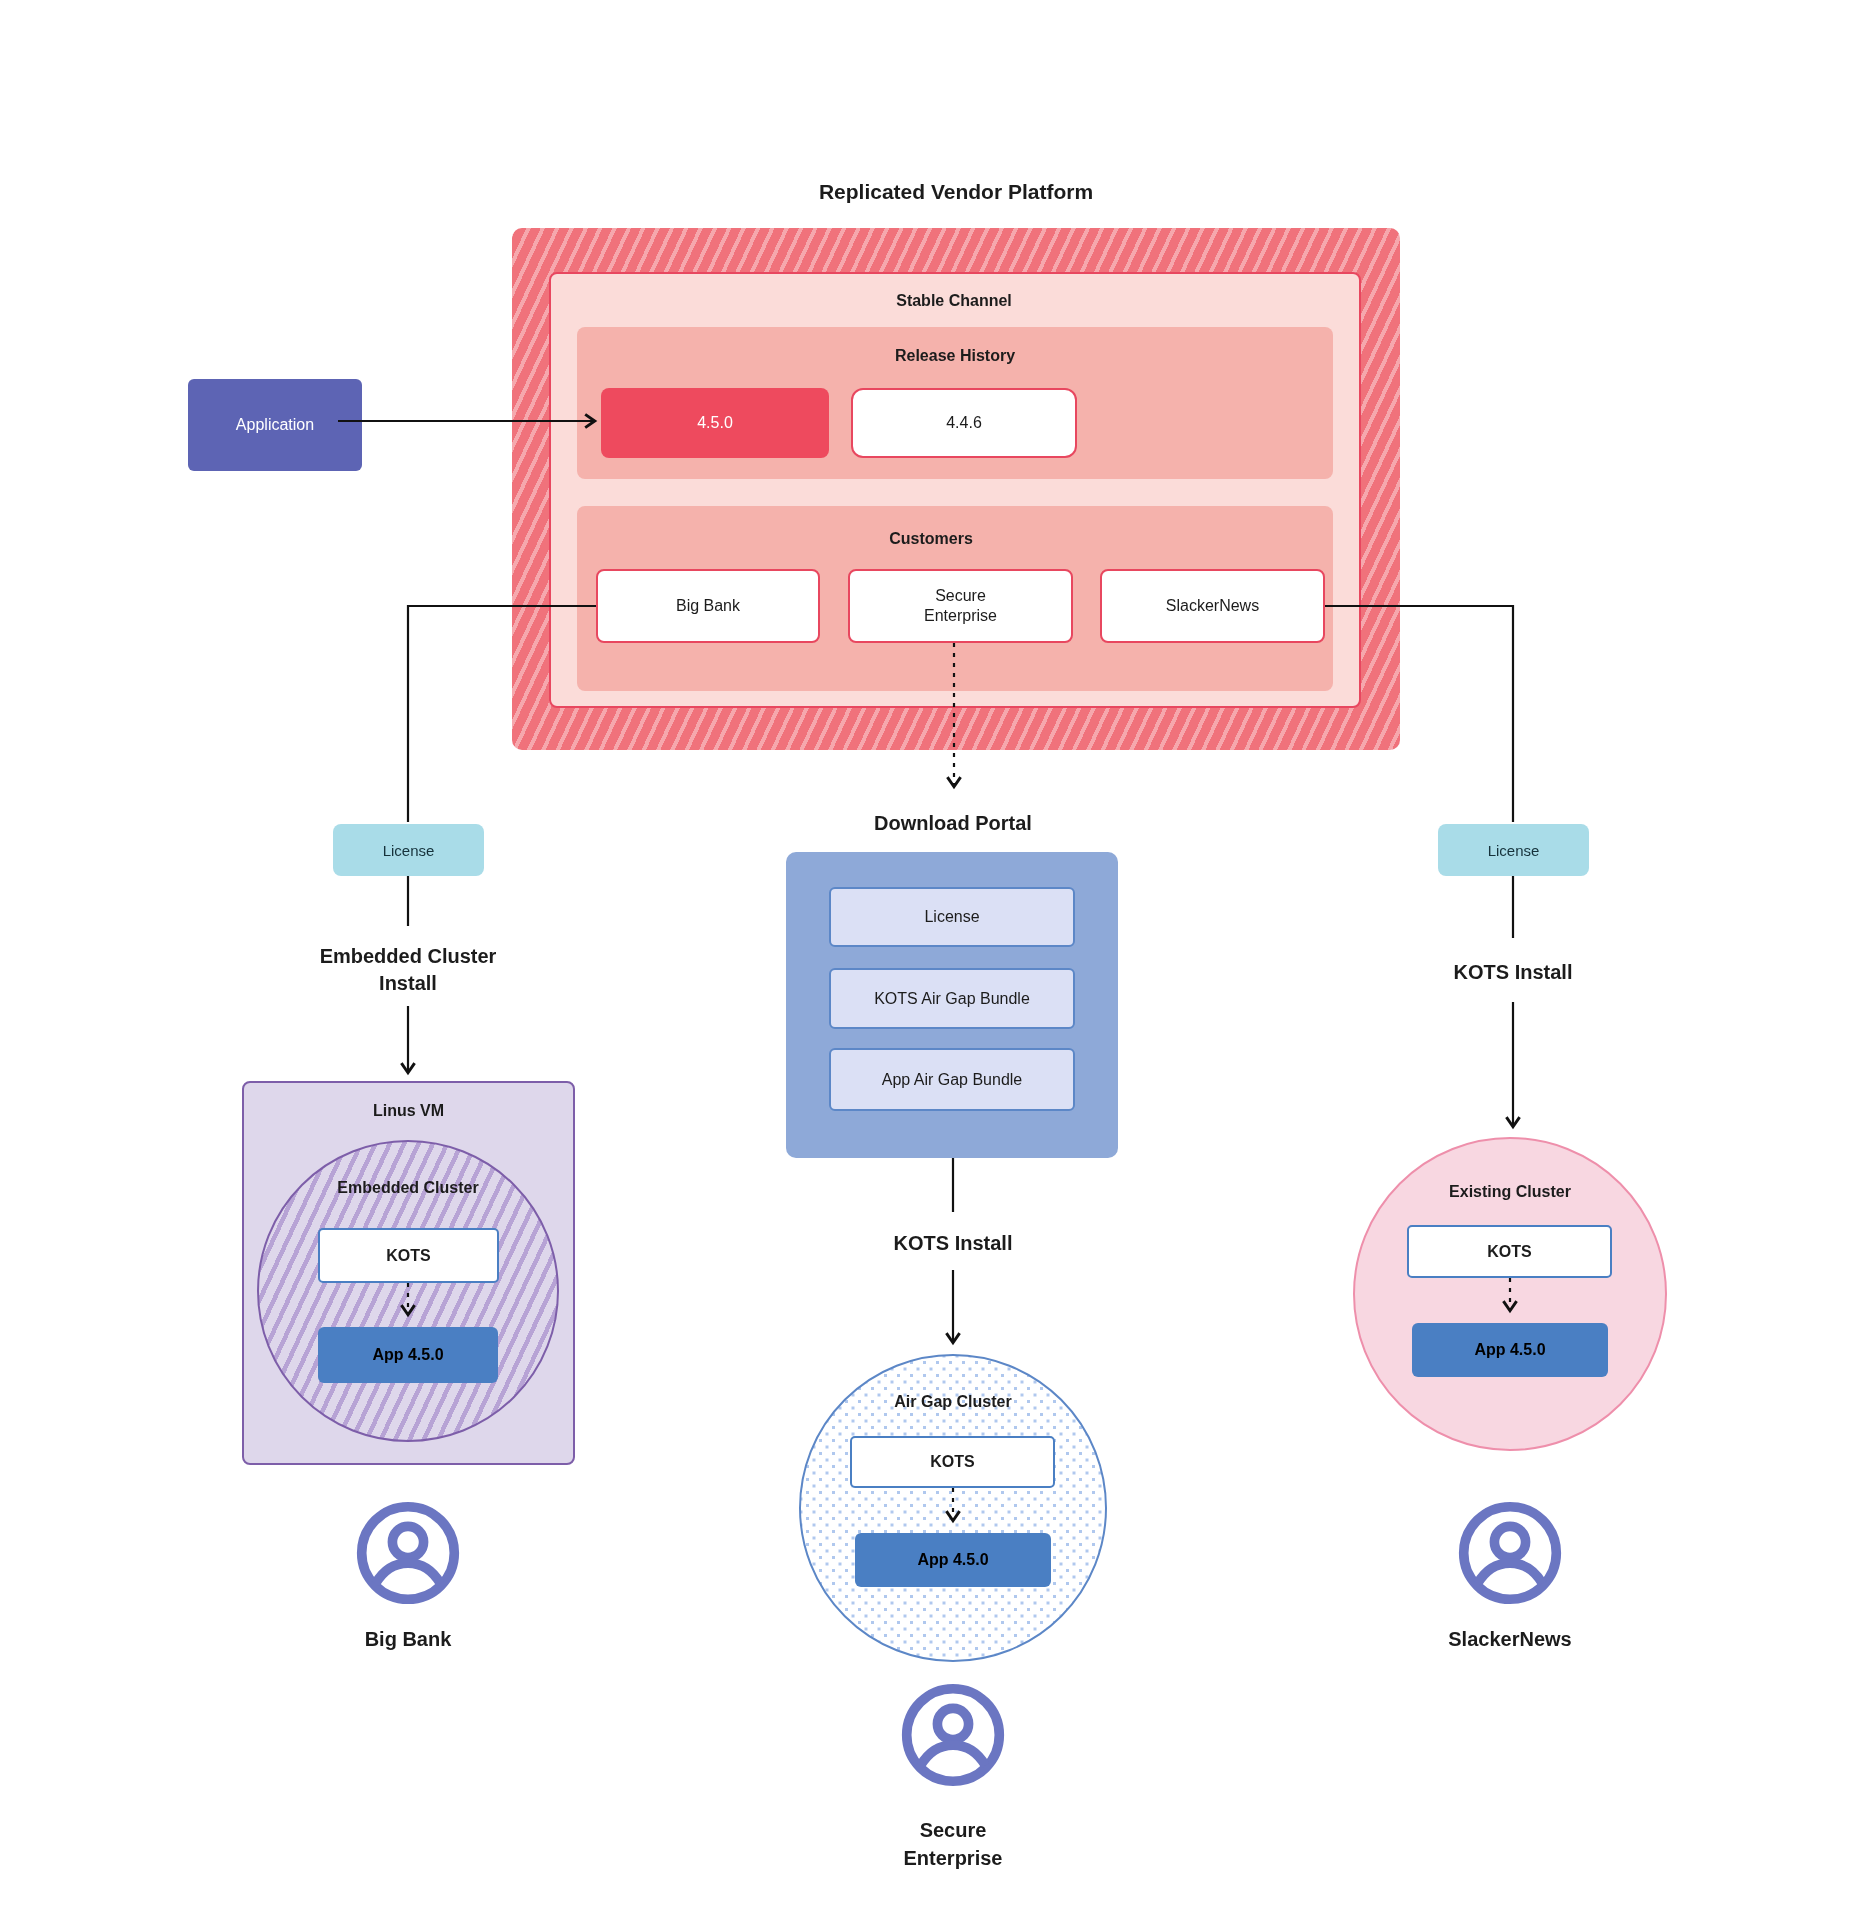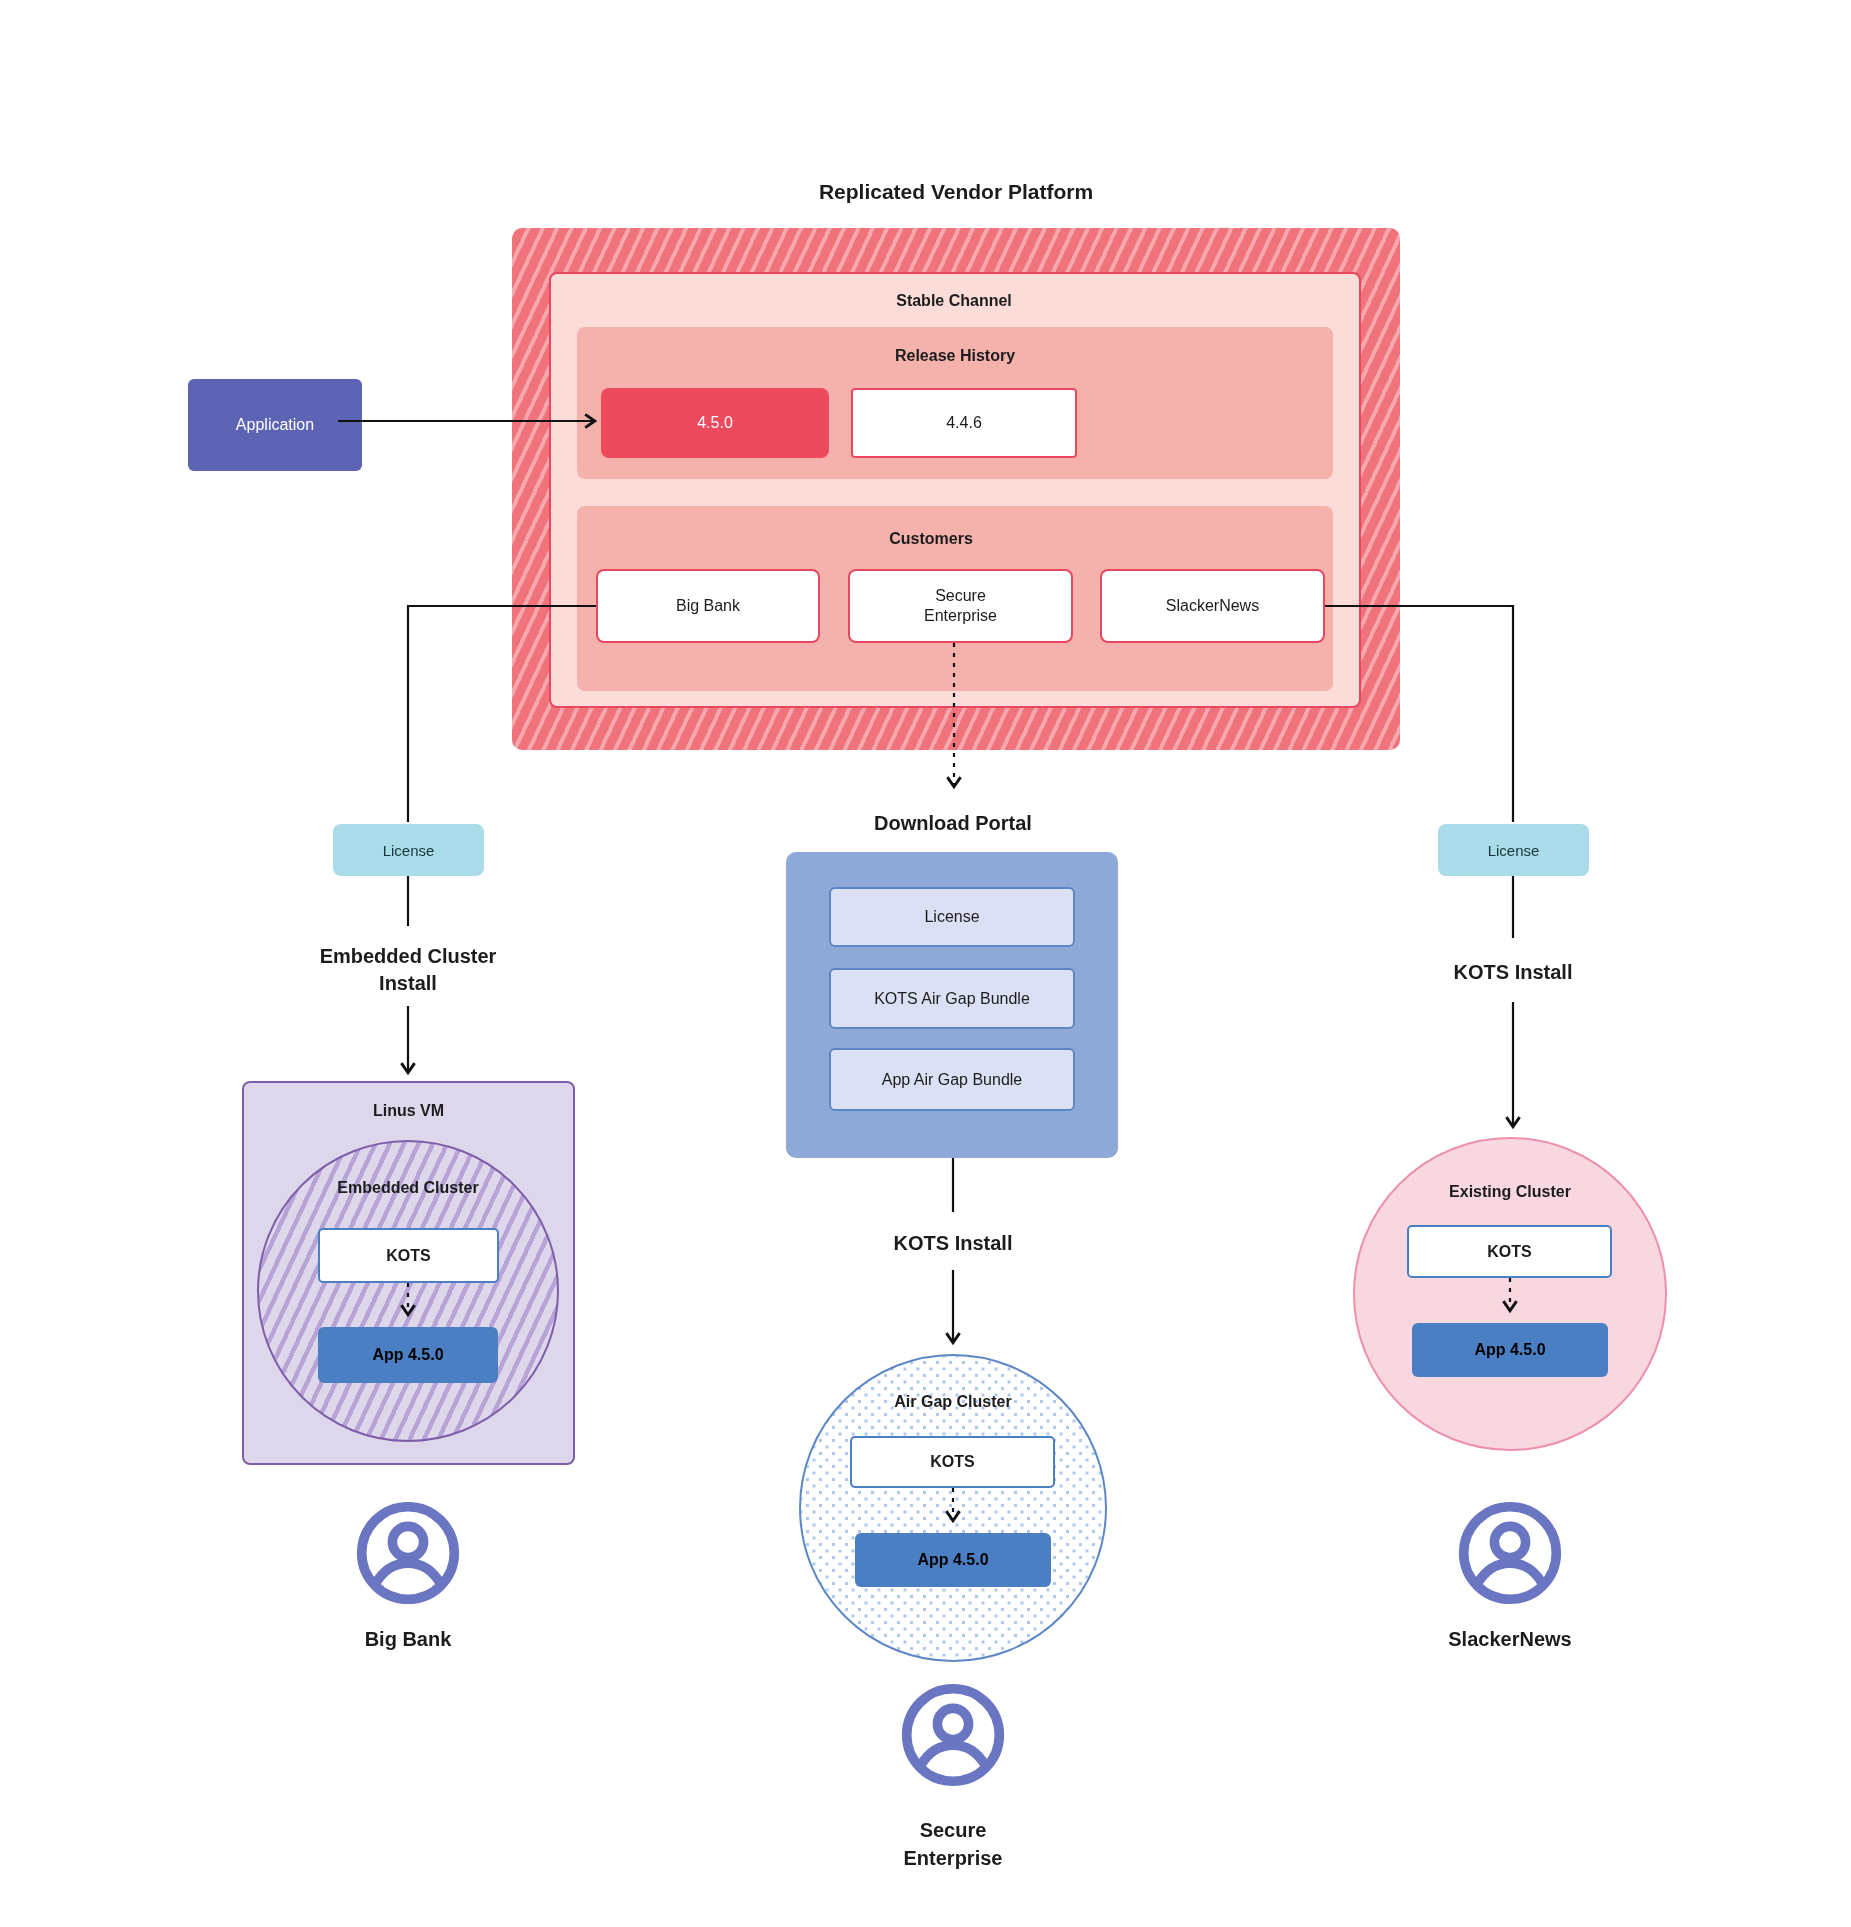--- a/index.html
+++ b/index.html
@@ -16,21 +16,21 @@
   .hatch-red {
     background-color:#f0727b;
     background-image:repeating-linear-gradient(115deg, rgba(255,255,255,0.38) 0 4px, rgba(255,255,255,0) 4px 13px);
     border-radius:10px;
   }
   .stable-panel { background:#fbdcd9; border:2px solid #e8475f; border-radius:8px; }
   .sub-panel    { background:#f5b2ac; border-radius:8px; }
   .panel-label  { font-size:16px; font-weight:600; }
 
   .release-current { background:#ee4a5e; color:#ffffff; border-radius:8px; font-size:16px; }
-  .release-prev    { background:#ffffff; border:2px solid #e8475f; border-radius:4px; font-size:16px; }
+  .release-prev    { background:#ffffff; border:2px solid #e8475f; border-radius:12px; font-size:16px; }
   .customer-box    { background:#ffffff; border:2px solid #e8475f; border-radius:8px; font-size:16px; line-height:1.25; }
   .wrap-narrow span { display:inline-block; max-width:110px; }
 
   .application-box { background:#5d64b4; color:#ffffff; border-radius:6px; font-size:16px; }
   .license-chip    { background:#a9dce8; color:#16323b; border-radius:8px; font-size:15px; }
 
   .flow-label { font-size:20px; font-weight:600; line-height:1.35; }
 
   
   .portal-box  { background:#8ea9d8; border-radius:10px; }

